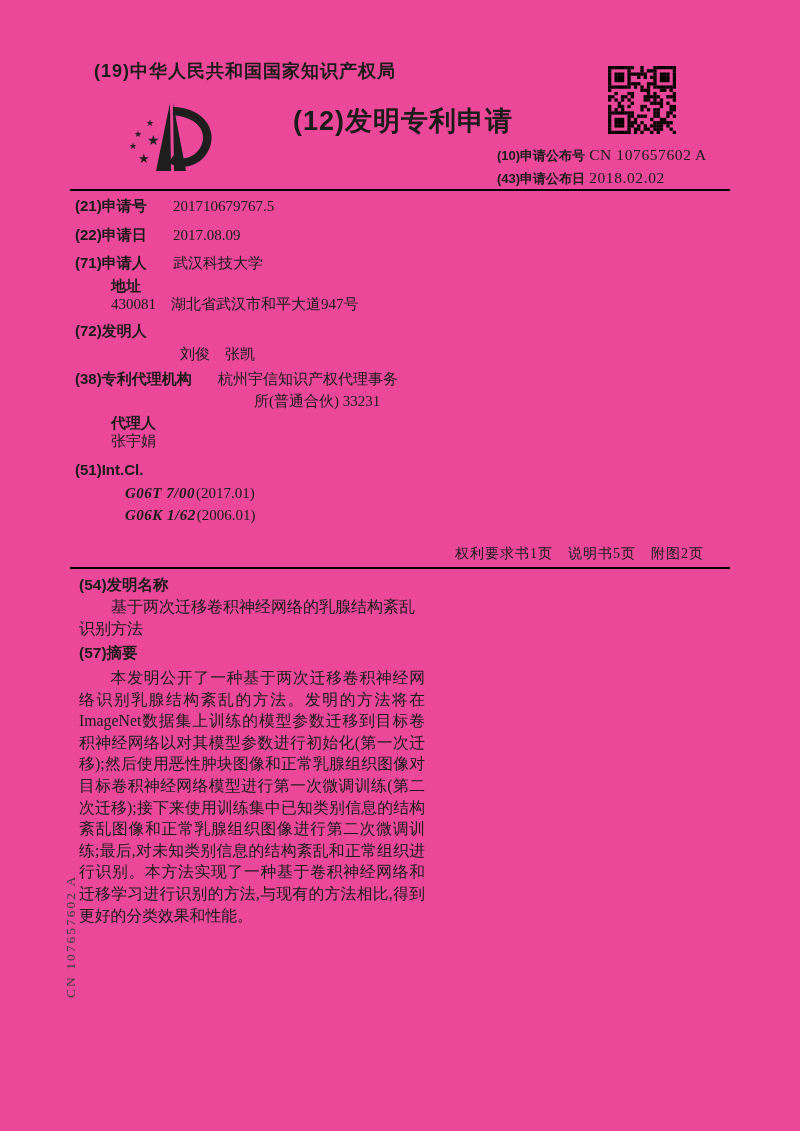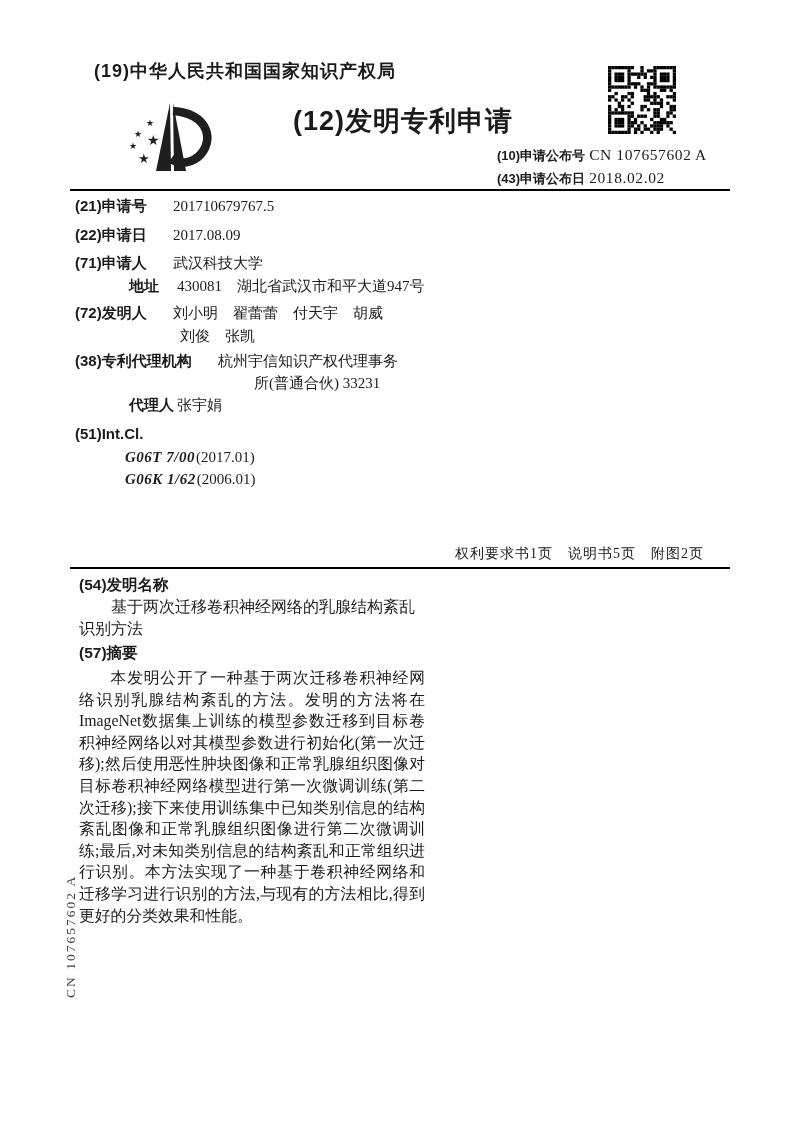--- a/index.html
+++ b/index.html
@@ -1,18 +1,18 @@
 <!DOCTYPE html>
 <html><head>
 <meta charset="utf-8">
 <style>
   * { margin:0; padding:0; box-sizing:border-box; }
   html,body { background:#e8e8e8; }
   .page {
-    position:relative; width:800px; height:1131px; background:#ffffff;
+    position:relative; width:800px; height:1131px; background:#ec4899;
     margin:0 auto; overflow:hidden; color:#1b1b1b;
     font-family:"Liberation Sans","DejaVu Sans",sans-serif;
   }
   .abs { position:absolute; }
   .office-line { left:94px; top:59px; font-size:18px; font-weight:bold; letter-spacing:1px; }
   .logo { left:114px; top:99px; }
   .doc-type { left:293px; top:103px; font-size:27px; font-weight:bold; letter-spacing:1px; }
   .qr { left:608px; top:66px; }
   .pub-lines { left:497px; top:146px; }
   .pub-row { height:23px; white-space:nowrap; }
@@ -20,21 +20,21 @@
   .pub-row .val { font-family:"Liberation Serif","DejaVu Serif",serif; font-size:15.5px; letter-spacing:0.6px; margin-left:4px; }
   .rule { left:70px; width:660px; height:2px; background:#000; }
   .rule-1 { top:189px; }
   .rule-2 { top:567px; }
 
   .biblio { left:75px; top:197px; width:420px; font-size:15px; line-height:18px; }
   .brow { display:flex; align-items:flex-start; white-space:nowrap; }
   .brow .lbl { font-weight:bold; flex:0 0 auto; }
   .lw-std { width:98px; }
   .lw-agency { width:143px; }
-  .ind { margin-left:54px; }
+  .ind { margin-left:36px;flex-direction:column; }
   .ind .lbl { width:48px; }
   .val, .cont { font-family:"Liberation Serif","DejaVu Serif",serif; }
   .cont-inv { margin-left:105px; }
   .cont-agy { margin-left:179px; }
   .ipc-row { margin-left:50px; font-family:"Liberation Serif","DejaVu Serif",serif; }
   .ipc-code { font-weight:bold; font-style:italic; letter-spacing:0.5px; }
   .ipc-date { font-style:normal; margin-left:1px; }
   .mb-a { margin-bottom:11px; } .mb-b { margin-bottom:10px; } .mb-c { margin-bottom:5px; }
   .mb-d { margin-bottom:9px; }  .mb-e { margin-bottom:7px; }  .mb-f { margin-bottom:4px; }
 
@@ -333,21 +333,20 @@
     <div class="brow mb-c">
       <span class="lbl lw-std">(71)申请人</span>
       <span class="val">武汉科技大学</span>
     </div>
     <div class="brow ind mb-d">
       <span class="lbl">地址</span>
       <span class="val">430081　湖北省武汉市和平大道947号</span>
     </div>
     <div class="brow mb-c">
       <span class="lbl lw-std">(72)发明人</span>
-      <span class="val">刘小明　翟蕾蕾　付天宇　胡威</span>
     </div>
     <div class="brow mb-e">
       <span class="cont cont-inv">刘俊　张凯</span>
     </div>
     <div class="brow mb-f">
       <span class="lbl lw-agency">(38)专利代理机构</span>
       <span class="val">杭州宇信知识产权代理事务</span>
     </div>
     <div class="brow mb-f">
       <span class="cont cont-agy">所(普通合伙) 33231</span>

